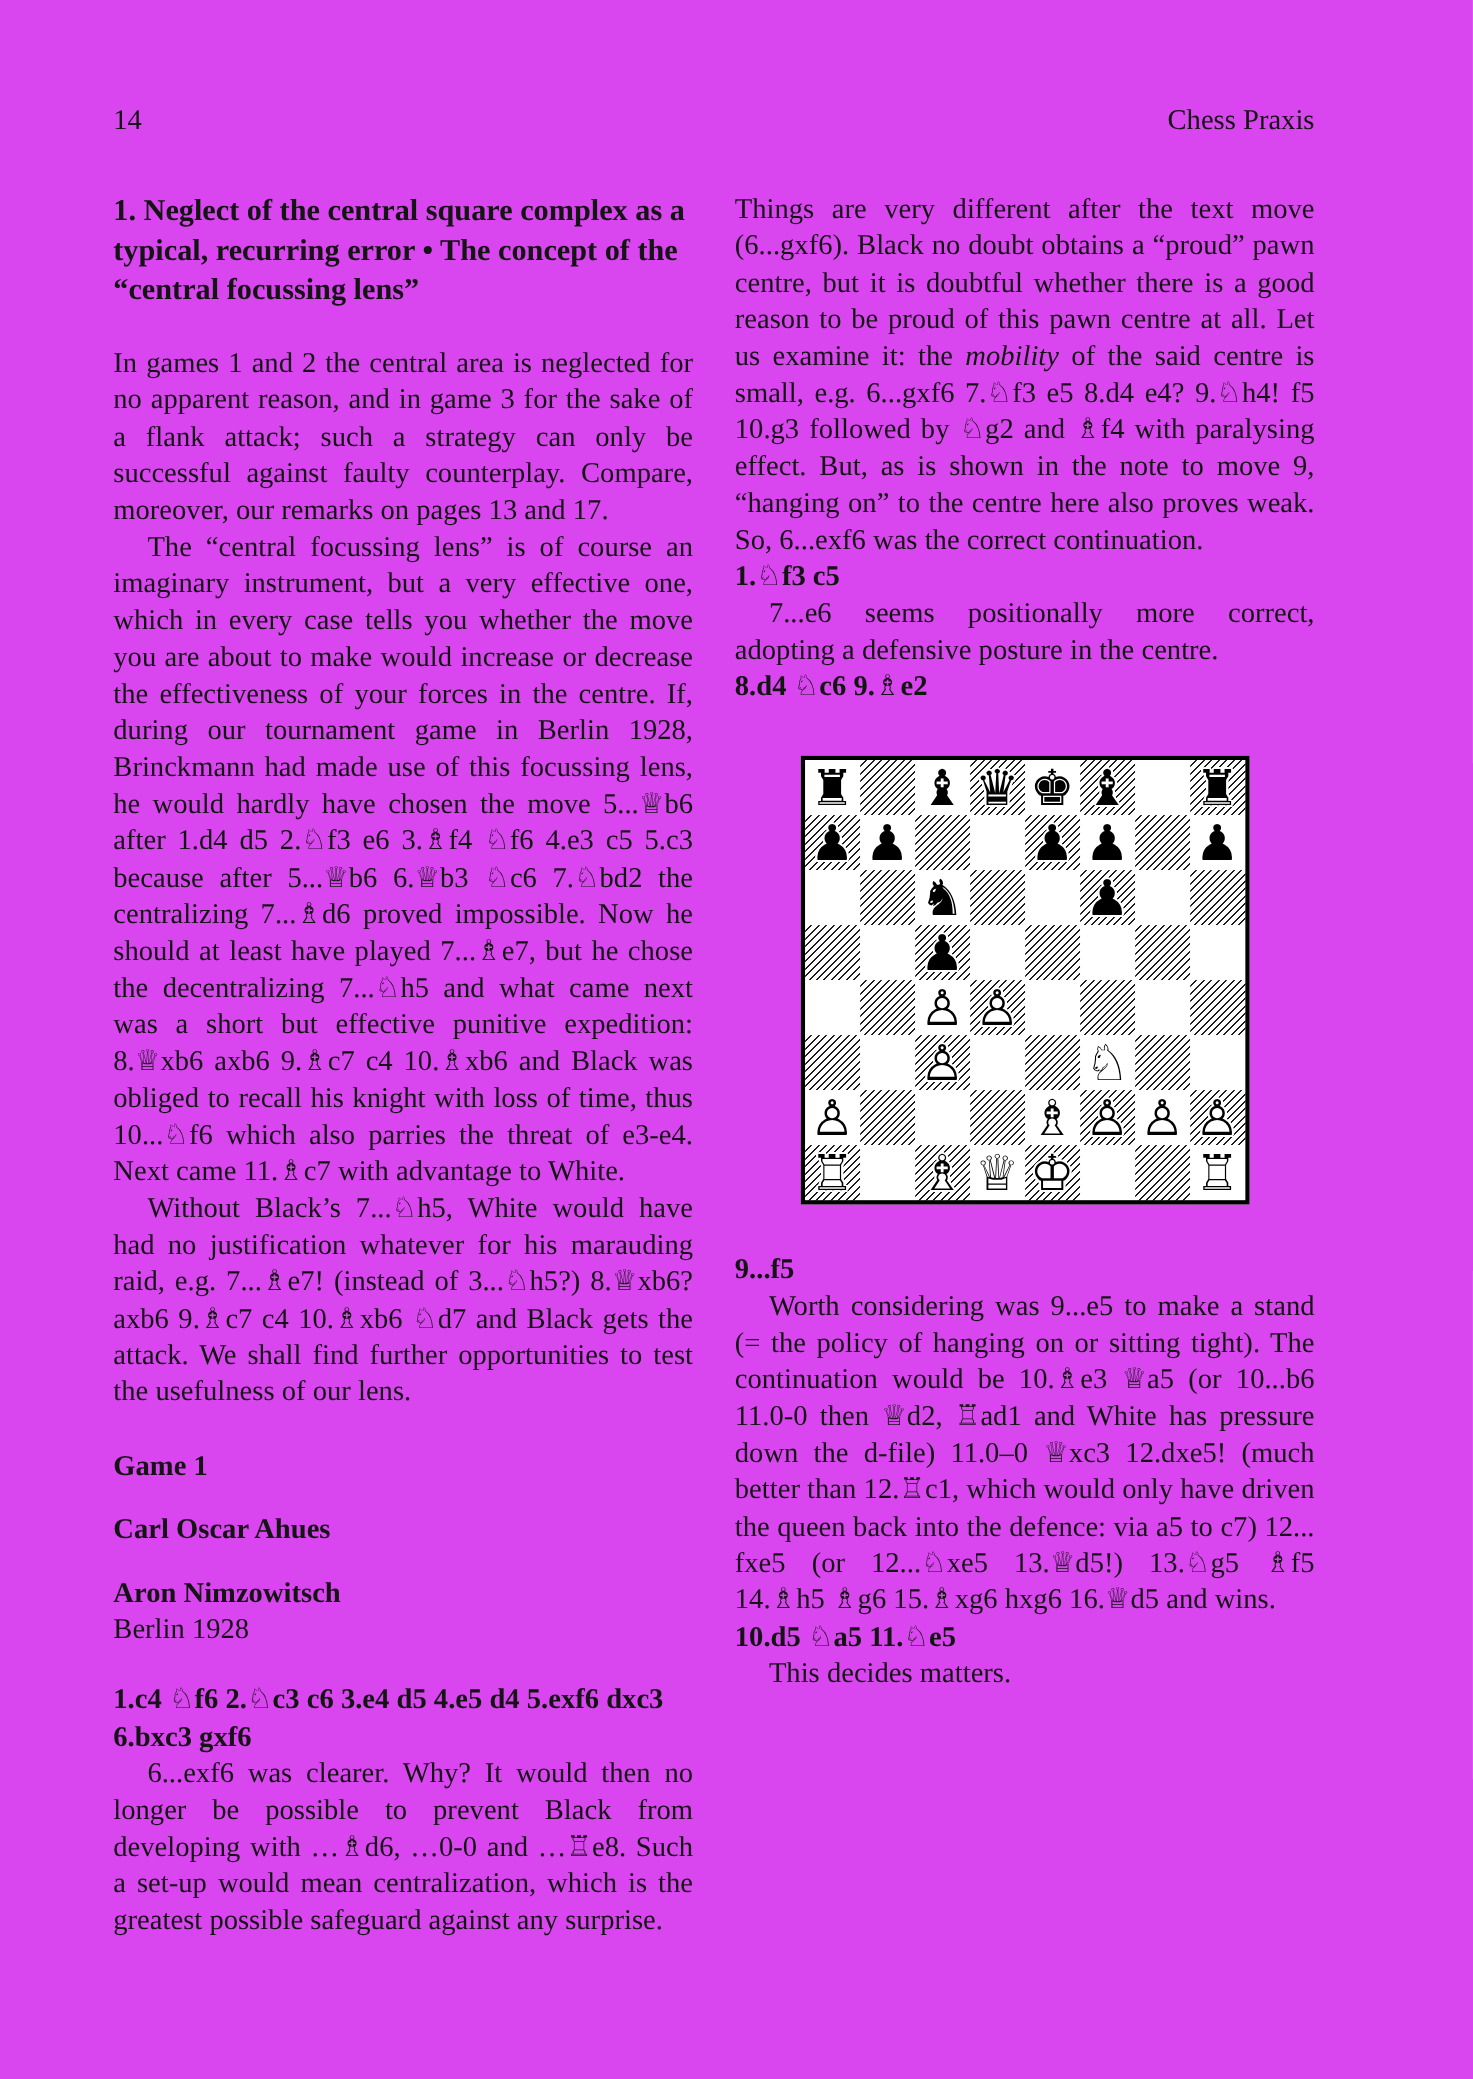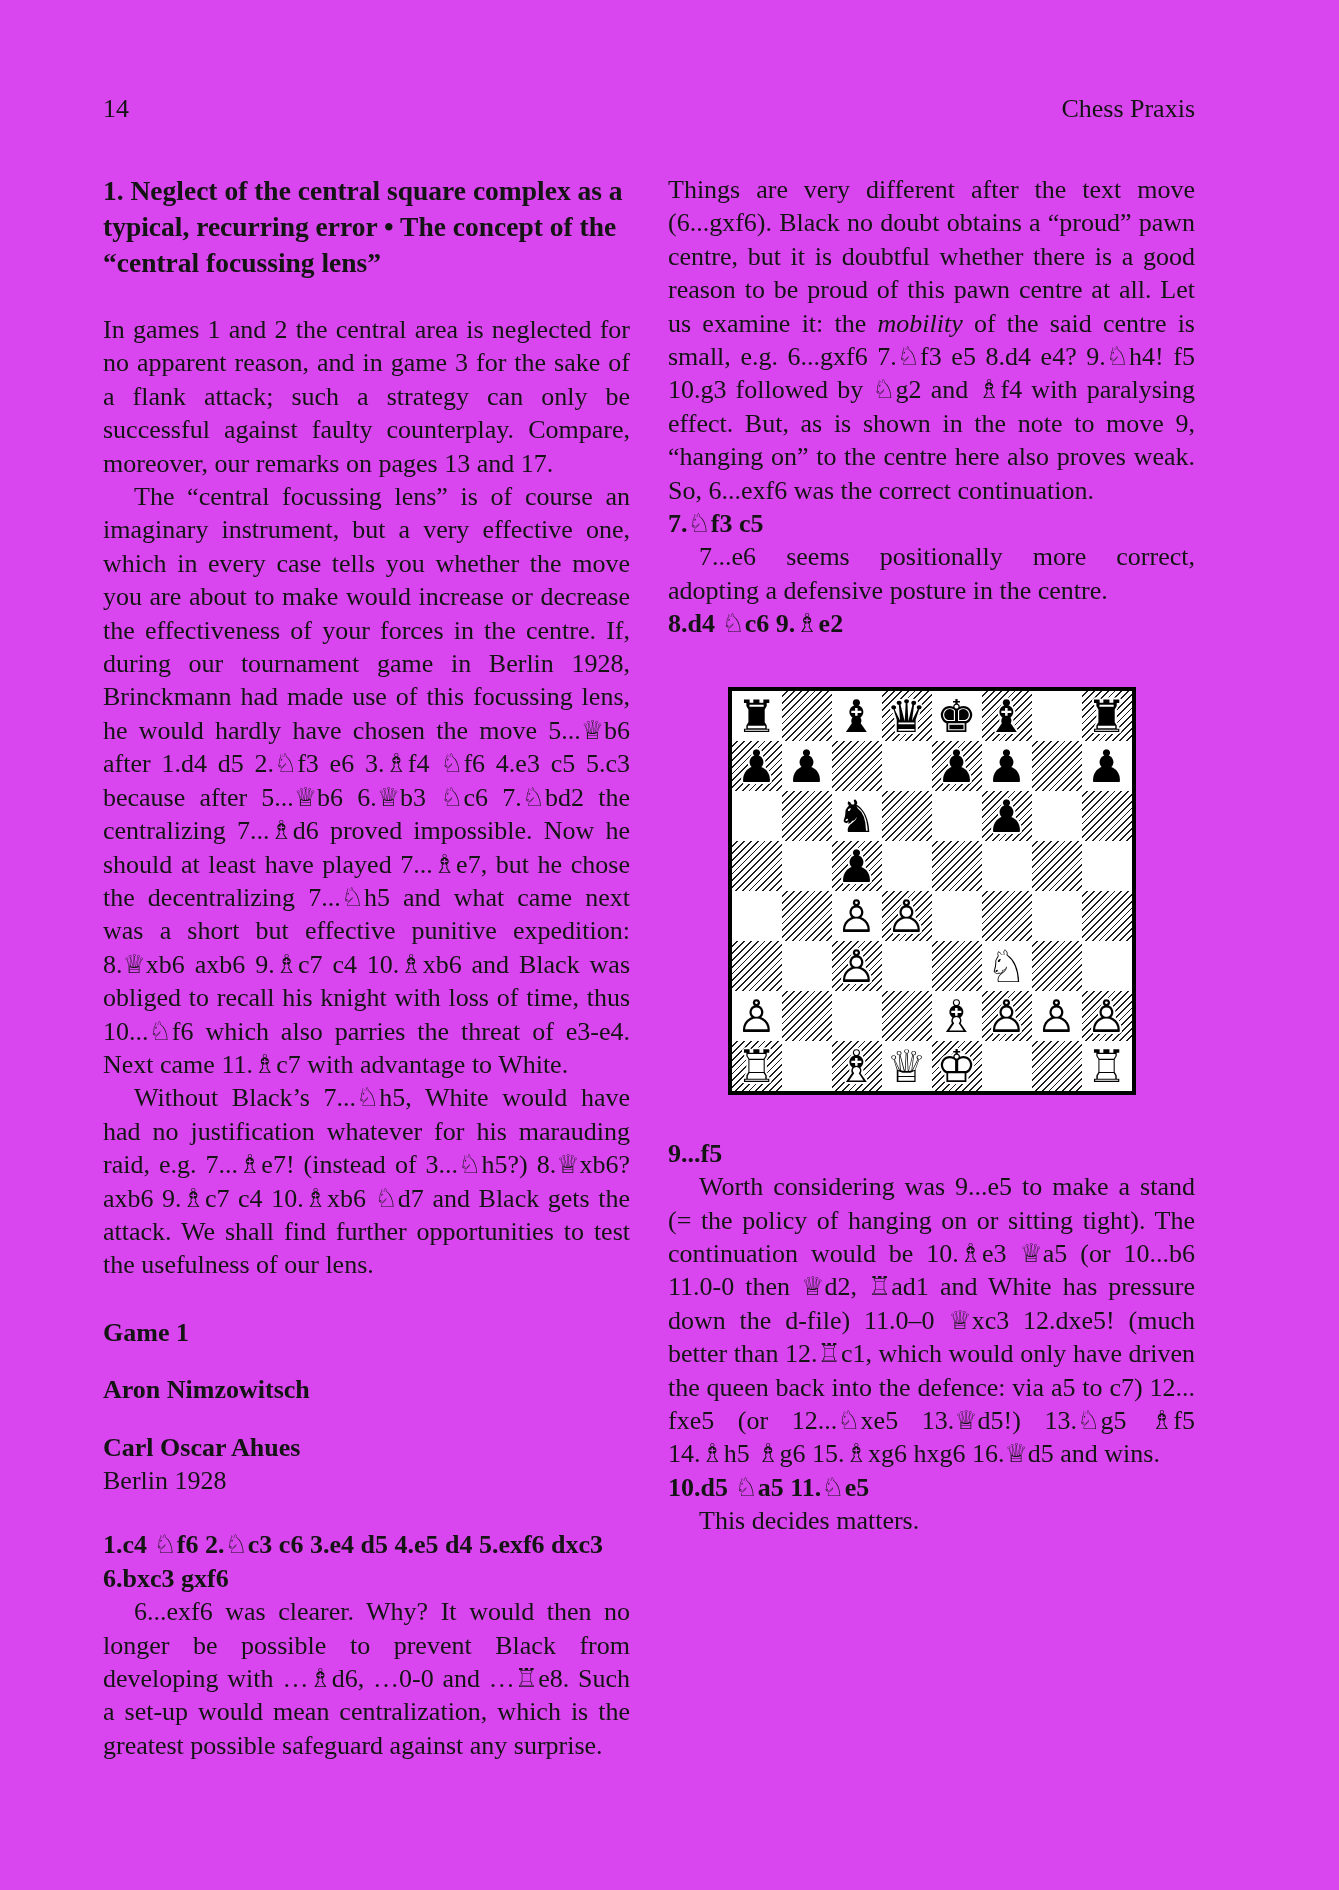--- a/index.html
+++ b/index.html
@@ -85,33 +85,33 @@
   <div class="columns">
 
     <div class="col">
       <h2 class="sec-head">1. Neglect of the central square complex as a typical, recurring error • The concept of the “central focussing lens”</h2>
       <p>In games 1 and 2 the central area is neglected for no apparent reason, and in game 3 for the sake of a flank attack; such a strategy can only be successful against faulty counterplay. Compare, moreover, our remarks on pages 13 and 17.</p>
       <p class="ind">The “central focussing lens” is of course an imaginary instrument, but a very effective one, which in every case tells you whether the move you are about to make would increase or decrease the effectiveness of your forces in the centre. If, during our tournament game in Berlin 1928, Brinckmann had made use of this focussing lens, he would hardly have chosen the move 5...♕b6 after 1.d4 d5 2.♘f3 e6 3.♗f4 ♘f6 4.e3 c5 5.c3 because after 5...♕b6 6.♕b3 ♘c6 7.♘bd2 the centralizing 7...♗d6 proved impossible. Now he should at least have played 7...♗e7, but he chose the decentralizing 7...♘h5 and what came next was a short but effective punitive expedition: 8.♕xb6 axb6 9.♗c7 c4 10.♗xb6 and Black was obliged to recall his knight with loss of time, thus 10...♘f6 which also parries the threat of e3-e4. Next came 11.♗c7 with advantage to White.</p>
       <p class="ind">Without Black’s 7...♘h5, White would have had no justification whatever for his marauding raid, e.g. 7...♗e7! (instead of 3...♘h5?) 8.♕xb6? axb6 9.♗c7 c4 10.♗xb6 ♘d7 and Black gets the attack. We shall find further opportunities to test the usefulness of our lens.</p>
 
       <div class="game-head">
         <div class="bold">Game 1</div>
+        <div class="bold">Carl Oscar Ahues</div>
         <div class="bold">Aron Nimzowitsch</div>
-        <div class="bold">Carl Oscar Ahues</div>
         <div>Berlin 1928</div>
       </div>
 
       <p class="moves-main">1.c4 ♘f6 2.♘c3 c6 3.e4 d5 4.e5 d4 5.exf6 dxc3 6.bxc3 gxf6</p>
       <p class="ind">6...exf6 was clearer. Why? It would then no longer be possible to prevent Black from developing with …♗d6, …0-0 and …♖e8. Such a set-up would mean centralization, which is the greatest possible safeguard against any surprise.</p>
     </div>
 
     <div class="col">
       <p><span>Things are very different after the text move (6...gxf6). Black no doubt obtains a “proud” pawn centre, but it is doubtful whether there is a good reason to be proud of this pawn centre at all. Let us examine it: the </span><span class="it">mobility</span><span> of the said centre is small, e.g. 6...gxf6 7.♘f3 e5 8.d4 e4? 9.♘h4! f5 10.g3 followed by ♘g2 and ♗f4 with paralysing effect. But, as is shown in the note to move 9, “hanging on” to the centre here also proves weak. So, 6...exf6 was the correct continuation.</span></p>
 
-      <p class="move-line">7.♘f3 c5</p>
+      <p class="move-line">1.♘f3 c5</p>
       <p class="ind">7...e6 seems positionally more correct, adopting a defensive posture in the centre.</p>
       <p class="move-line">8.d4 ♘c6 9.♗e2</p>
 
       <div class="board-wrap">
         <div class="board">
             <div class="sq light">
               <span class="piece">
                 <span class="p-under">♜</span>
                 <span class="p-over">♜</span>
               </span>

